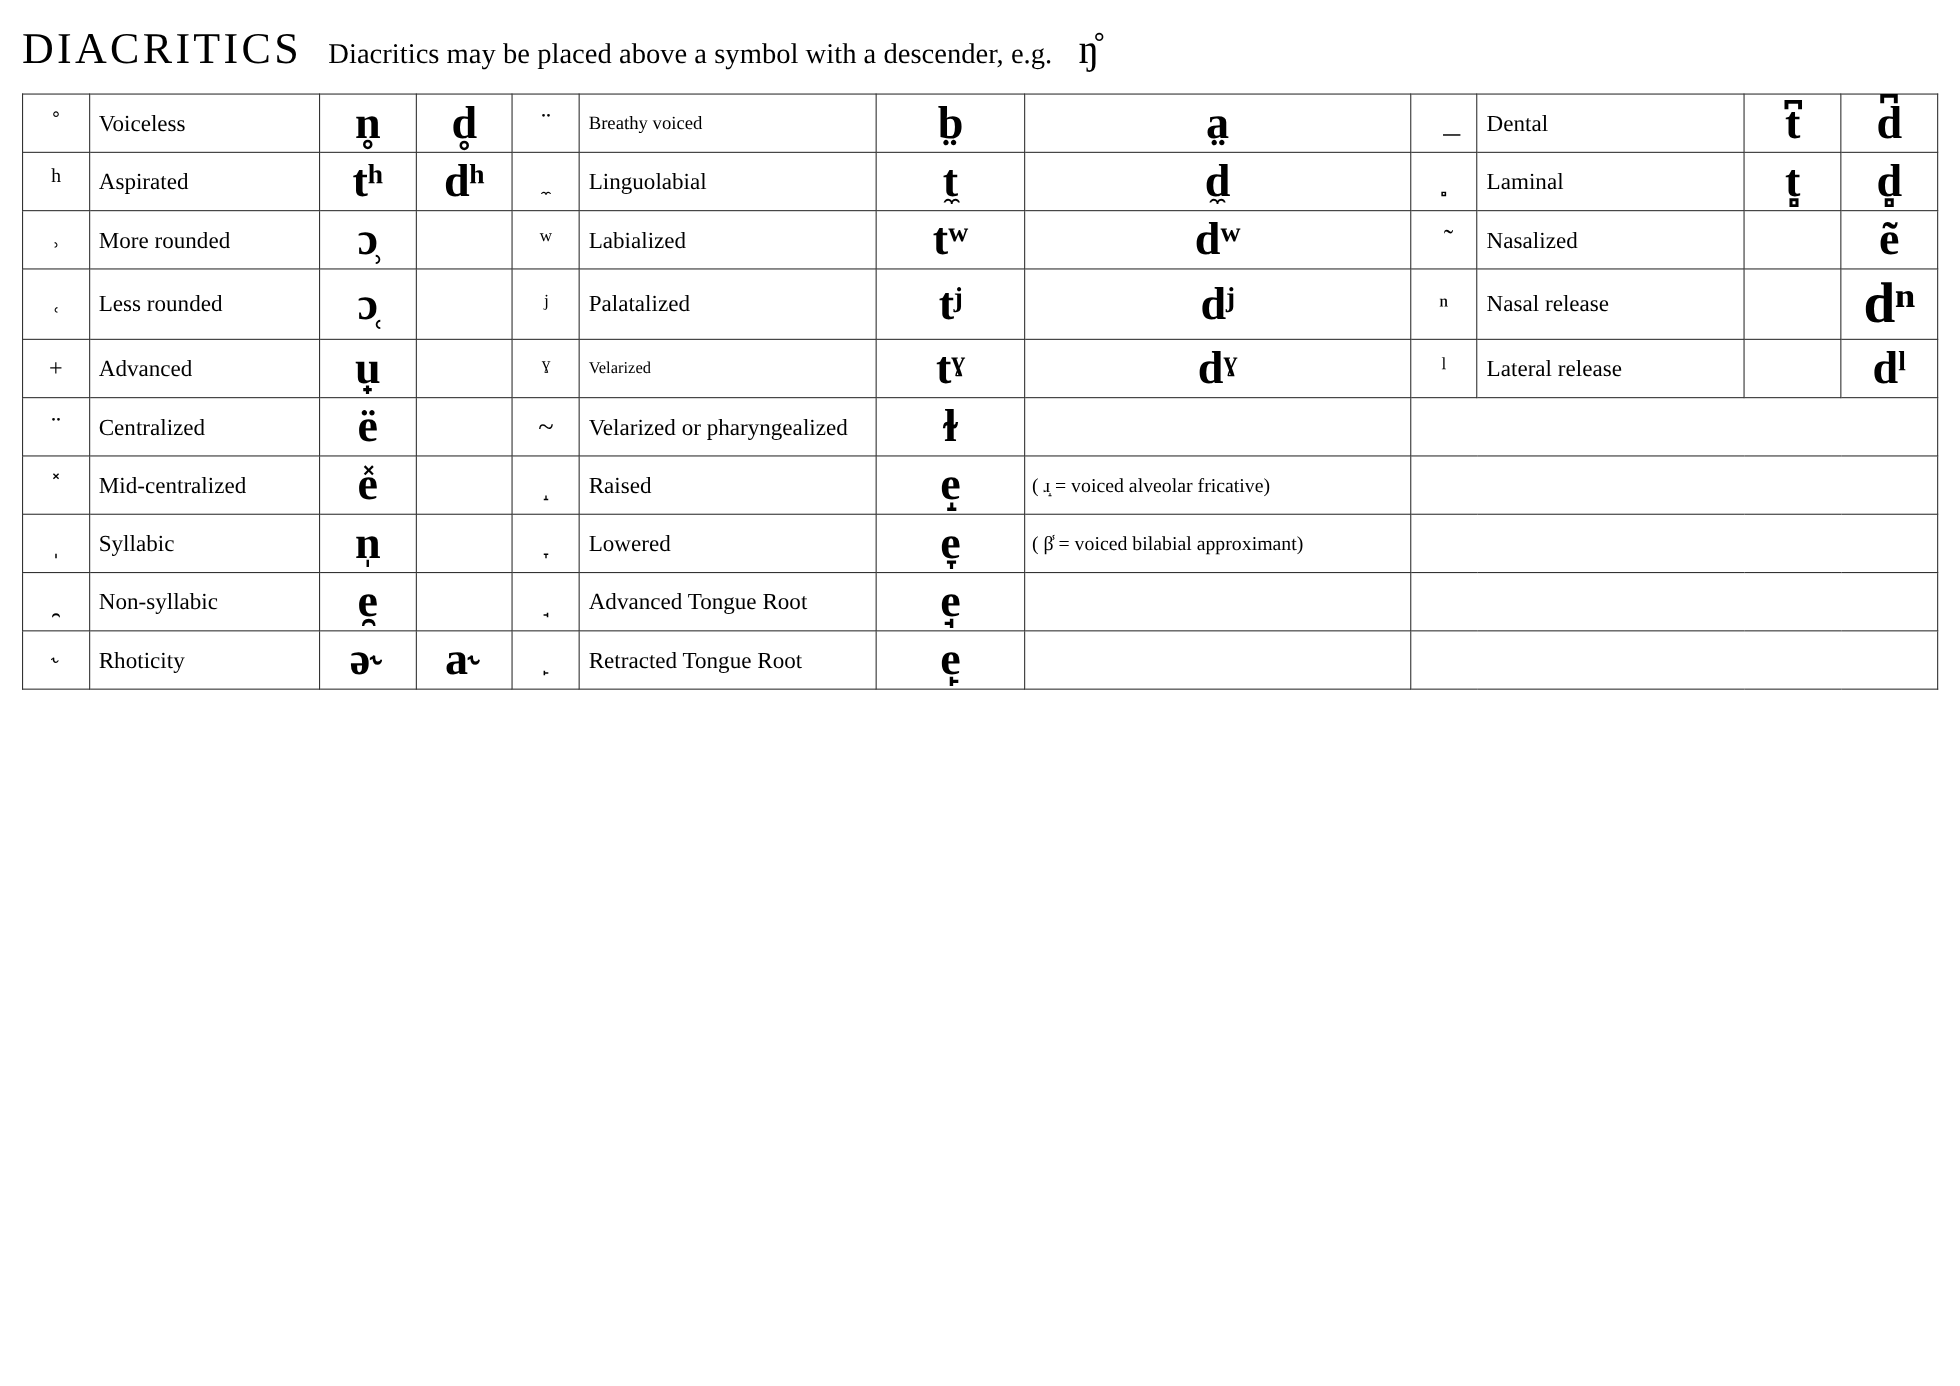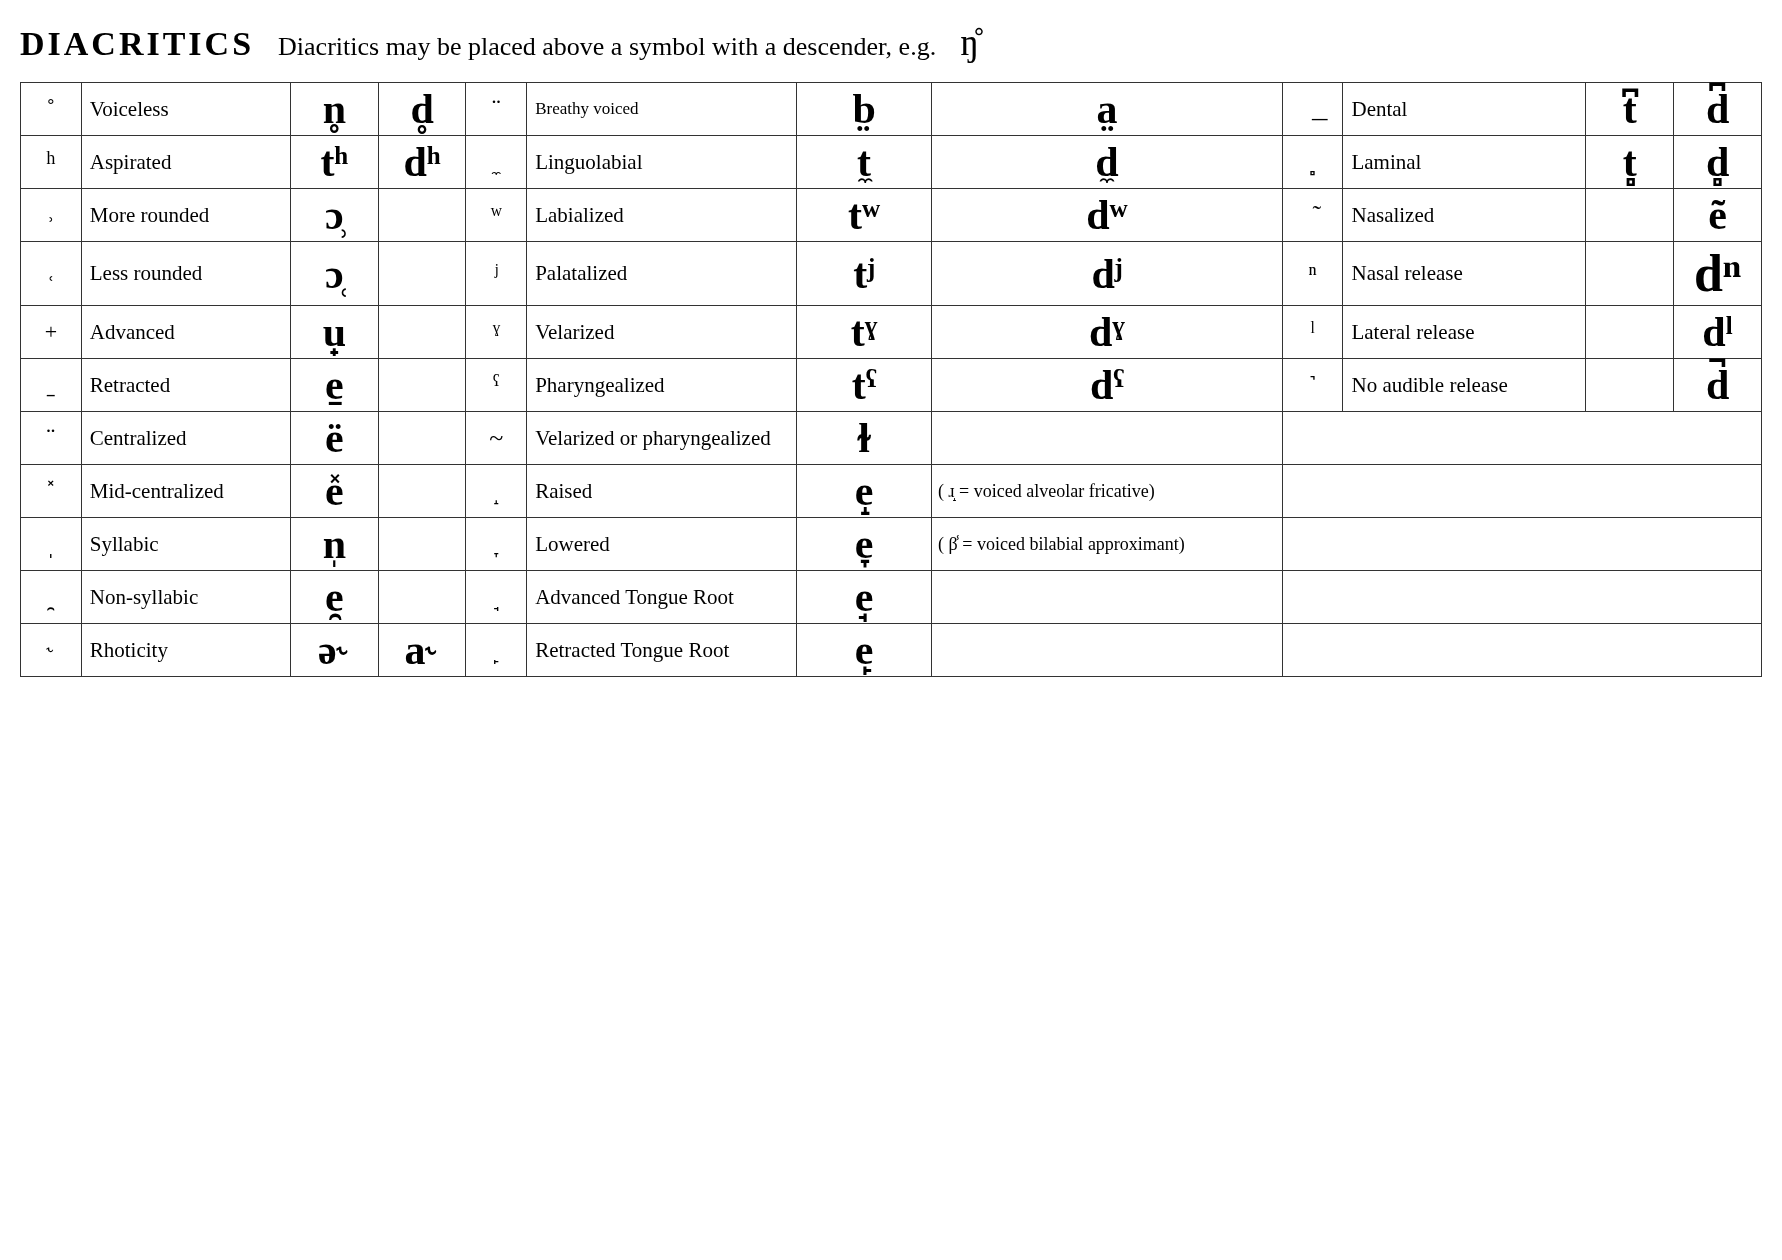--- a/index.html
+++ b/index.html
@@ -18,21 +18,21 @@
     td {
       border: 1.5px solid #333;
       padding: 4px 8px;
       vertical-align: middle;
     }
   </style>
 </head>
 <body>
 
 <div style="display:flex; align-items:baseline; gap:24px; margin-bottom:18px;">
-  <span style="font-size:34px; font-weight:bold; letter-spacing:3px; font-family:'Times New Roman',serif;">DIACRITICS</span>
+  <span style="font-size:40px; font-weight:normal; letter-spacing:3px; font-family:'Times New Roman',serif;">DIACRITICS</span>
   <span style="font-size:26px; font-family:'Times New Roman',serif;">Diacritics may be placed above a symbol with a descender, e.g.</span>
   <span style="font-size:38px; font-family:'Times New Roman',serif;">ŋ̊</span>
 </div>
 
 <table style="border-collapse:collapse; width:100%; font-family:'Times New Roman',serif;">
   <tbody id="table-body">
   <tr>
       <td style="border:1.5px solid #333; width:45px; text-align:center; font-size:26px; padding:4px;">˚</td>
       <td style="border:1.5px solid #333; width:155px; font-size:21px; padding:4px 8px;">Voiceless</td>
       <td style="border:1.5px solid #333; width:65px; text-align:center; font-size:42px; font-weight:bold; padding:2px 4px;">n̥</td>
@@ -96,44 +96,28 @@
       <td style="border:1.5px solid #333; width:65px; text-align:center; font-size:42px; font-weight:bold; padding:2px 4px;"></td>
       <td style="border:1.5px solid #333; width:65px; text-align:center; font-size:52px; font-weight:bold; padding:2px 4px;">dⁿ</td>
     </tr>
       <tr>
       <td style="border:1.5px solid #333; width:45px; text-align:center; font-size:22px; padding:4px;">+</td>
       <td style="border:1.5px solid #333; width:155px; font-size:21px; padding:4px 8px;">Advanced</td>
       <td style="border:1.5px solid #333; width:65px; text-align:center; font-size:42px; font-weight:bold; padding:2px 4px;">u̟</td>
       <td style="border:1.5px solid #333; width:65px; text-align:center; font-size:42px; font-weight:bold; padding:2px 4px;"></td>
 
       <td style="border:1.5px solid #333; width:45px; text-align:center; font-size:26px; padding:4px;">ˠ</td>
-      <td style="border:1.5px solid #333; width:180px; font-size:21px; padding:4px 8px;">Velarized</td>
+      <td style="border:1.5px solid #333; width:180px; font-size:15px; padding:4px 8px;">Velarized</td>
       <td style="border:1.5px solid #333; width:65px; text-align:center; font-size:42px; font-weight:bold; padding:2px 4px;">tˠ</td>
       <td style="border:1.5px solid #333; width:65px; text-align:center; font-size:42px; font-weight:bold; padding:2px 4px;">dˠ</td>
 
       <td style="border:1.5px solid #333; width:45px; text-align:center; font-size:26px; padding:4px;">ˡ</td>
       <td style="border:1.5px solid #333; width:180px; font-size:21px; padding:4px 8px;">Lateral release</td>
       <td style="border:1.5px solid #333; width:65px; text-align:center; font-size:42px; font-weight:bold; padding:2px 4px;"></td>
       <td style="border:1.5px solid #333; width:65px; text-align:center; font-size:42px; font-weight:bold; padding:2px 4px;">dˡ</td>
-    </tr>
-      <tr>
-      <td style="border:1.5px solid #333; width:45px; text-align:center; font-size:26px; padding:4px;">̱</td>
-      <td style="border:1.5px solid #333; width:155px; font-size:21px; padding:4px 8px;">Retracted</td>
-      <td style="border:1.5px solid #333; width:65px; text-align:center; font-size:42px; font-weight:bold; padding:2px 4px;">e̠</td>
-      <td style="border:1.5px solid #333; width:65px; text-align:center; font-size:42px; font-weight:bold; padding:2px 4px;"></td>
-
-      <td style="border:1.5px solid #333; width:45px; text-align:center; font-size:26px; padding:4px;">ˤ</td>
-      <td style="border:1.5px solid #333; width:180px; font-size:21px; padding:4px 8px;">Pharyngealized</td>
-      <td style="border:1.5px solid #333; width:65px; text-align:center; font-size:42px; font-weight:bold; padding:2px 4px;">tˤ</td>
-      <td style="border:1.5px solid #333; width:65px; text-align:center; font-size:42px; font-weight:bold; padding:2px 4px;">dˤ</td>
-
-      <td style="border:1.5px solid #333; width:45px; text-align:center; font-size:26px; padding:4px;">˺</td>
-      <td style="border:1.5px solid #333; width:180px; font-size:21px; padding:4px 8px;">No audible release</td>
-      <td style="border:1.5px solid #333; width:65px; text-align:center; font-size:42px; font-weight:bold; padding:2px 4px;"></td>
-      <td style="border:1.5px solid #333; width:65px; text-align:center; font-size:42px; font-weight:bold; padding:2px 4px;">d̚</td>
     </tr>
       <tr>
       <td style="border:1.5px solid #333; width:45px; text-align:center; font-size:26px; padding:4px;">̈</td>
       <td style="border:1.5px solid #333; width:155px; font-size:21px; padding:4px 8px;">Centralized</td>
       <td style="border:1.5px solid #333; width:65px; text-align:center; font-size:42px; font-weight:bold; padding:2px 4px;">ë</td>
       <td style="border:1.5px solid #333; width:65px; text-align:center; font-size:42px; font-weight:bold; padding:2px 4px;"></td>
 
       <td style="border:1.5px solid #333; width:45px; text-align:center; font-size:26px; padding:4px;">~</td>
       <td style="border:1.5px solid #333; width:180px; font-size:21px; padding:4px 8px;">Velarized or pharyngealized</td>
       <td style="border:1.5px solid #333; width:100px; text-align:center; font-size:42px; font-weight:bold; padding:2px 4px;">ɫ</td>

